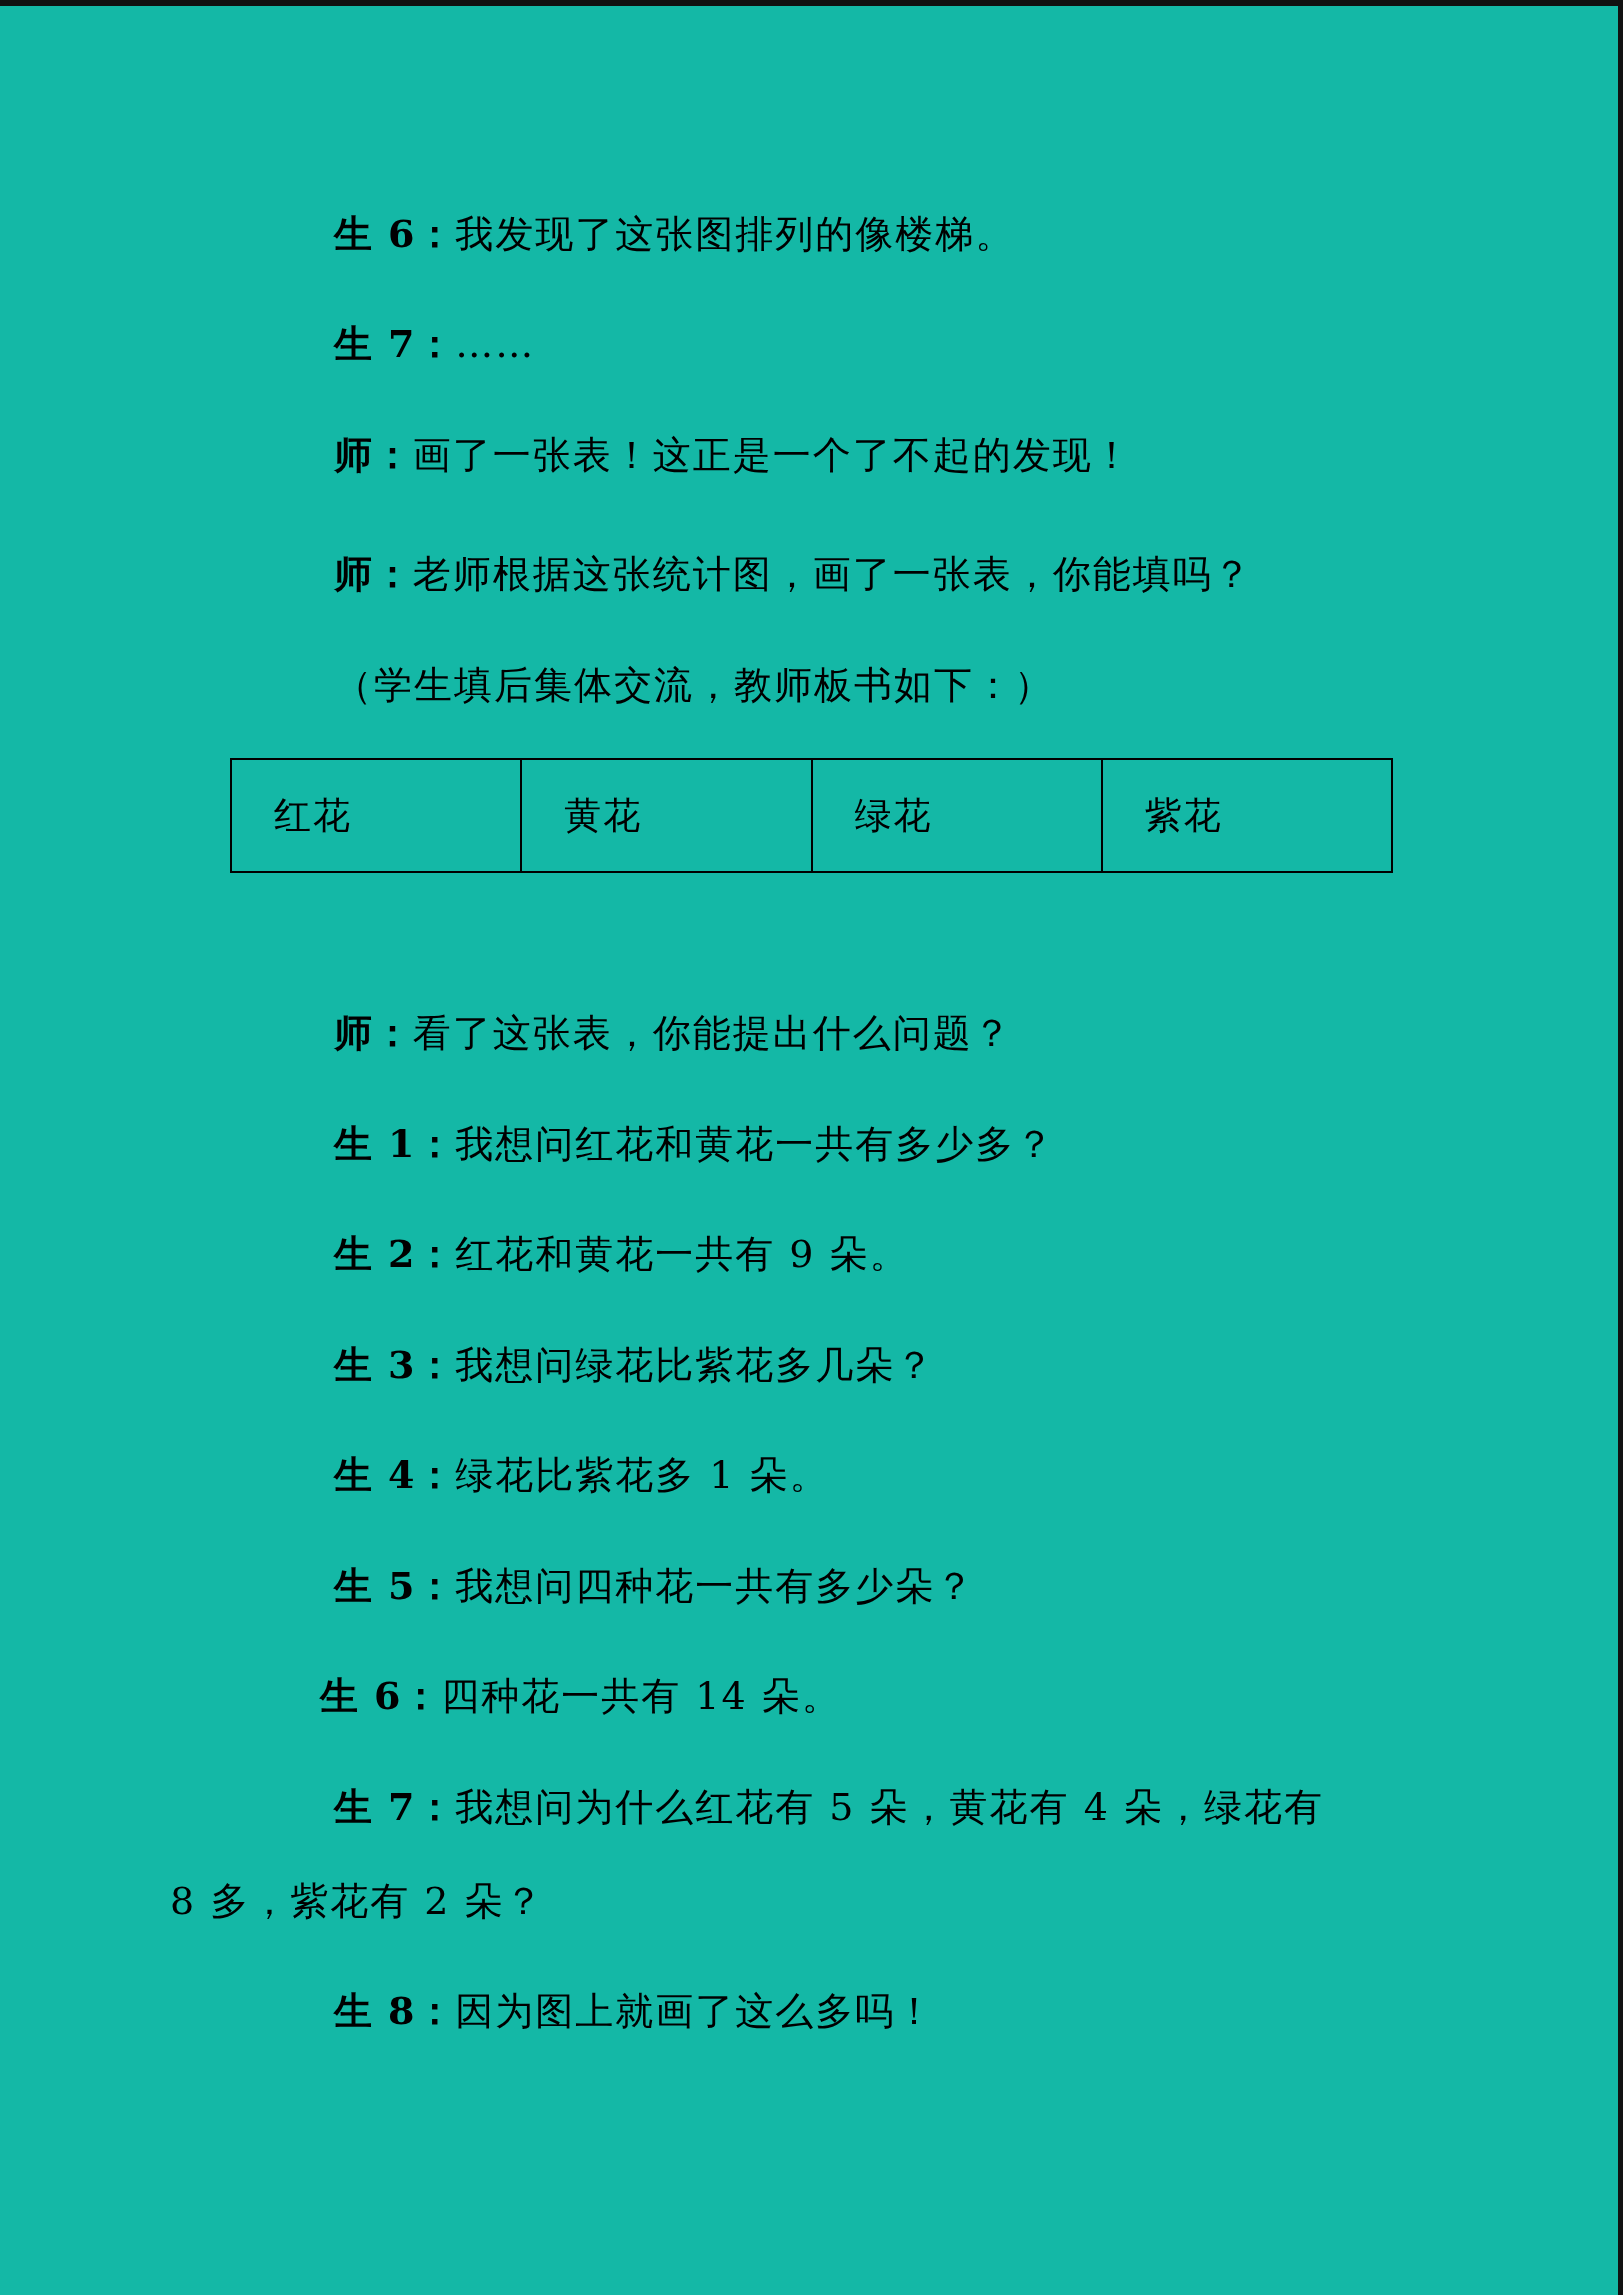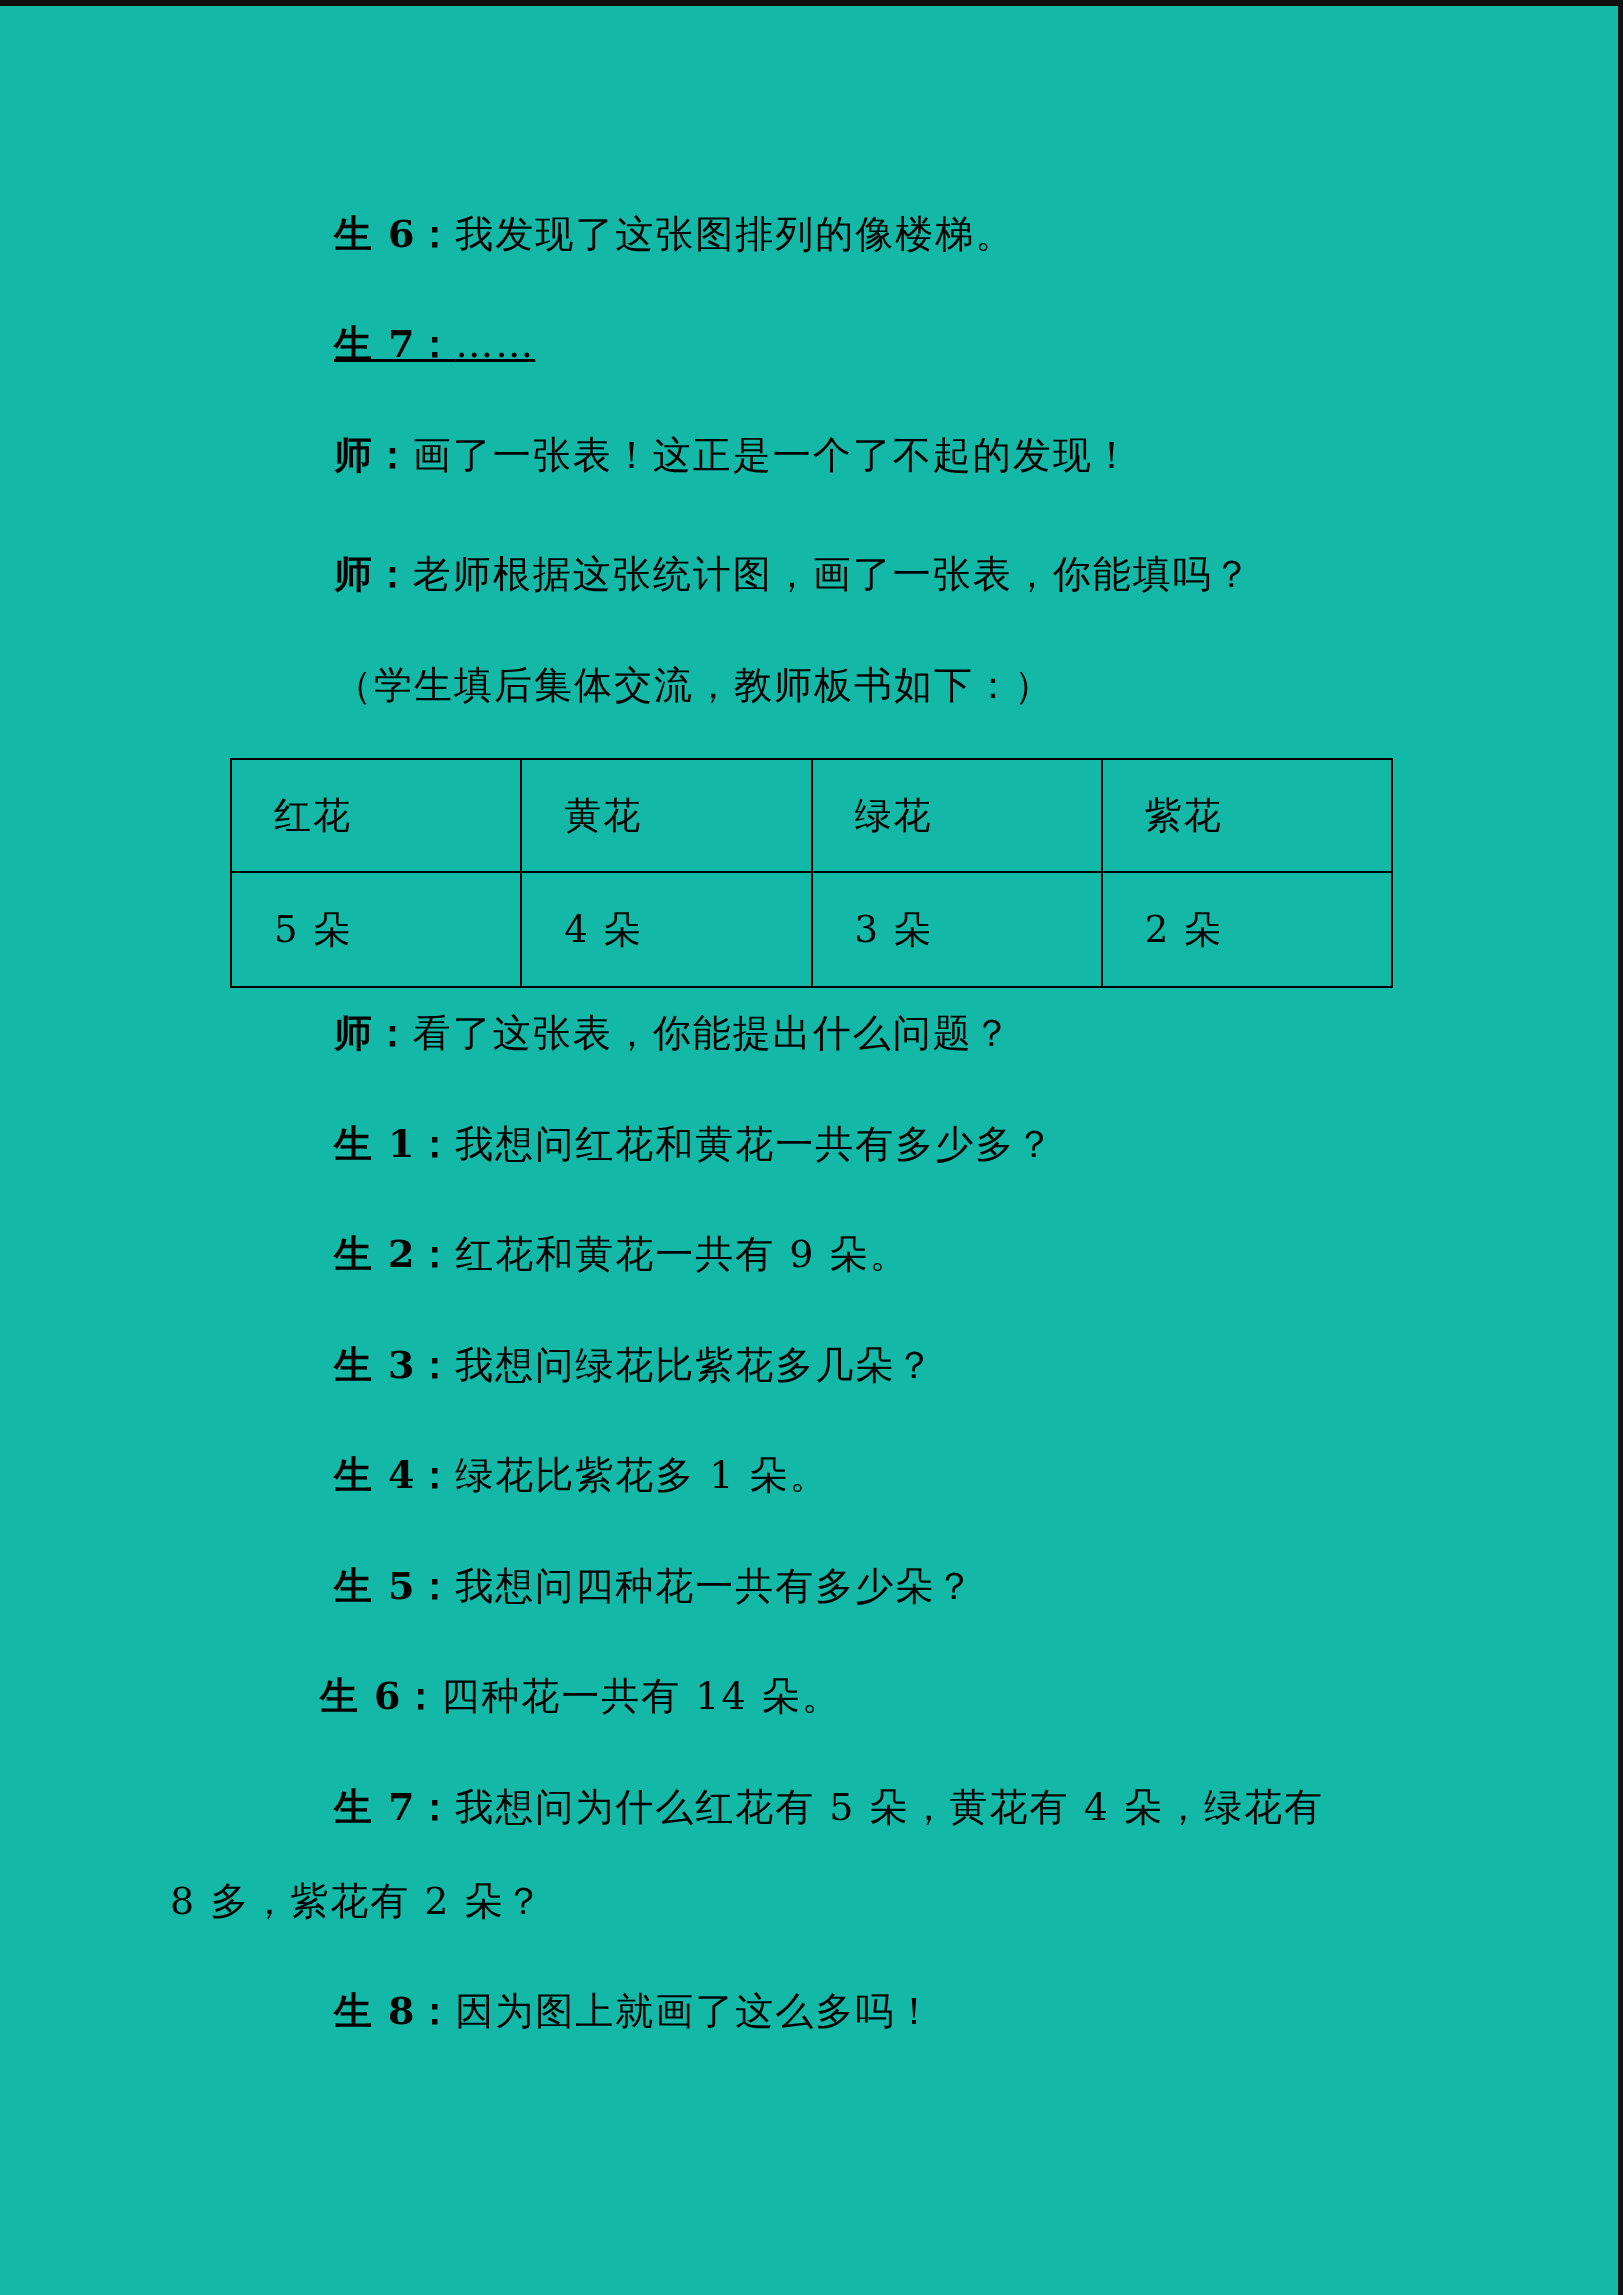--- a/index.html
+++ b/index.html
@@ -93,41 +93,35 @@
 
 <div class="page">
 
   <div class="scan-edge-top"></div>
   <div class="scan-edge-right"></div>
 
   <div class="content">
 
     <div class="line" style="left:334px; top:215px;"><span class="speaker">生 6：</span><span class="body-text">我发现了这张图排列的像楼梯。</span></div>
 
-    <div class="line" style="left:334px; top:325px;text-decoration:underline;"><span class="speaker">生 7：</span><span class="body-text">……</span></div>
+    <div class="line" style="left:334px; top:325px;"><span class="speaker">生 7：</span><span class="body-text">……</span></div>
 
     <div class="line" style="left:334px; top:436px;"><span class="speaker">师：</span><span class="body-text">画了一张表！这正是一个了不起的发现！</span></div>
 
     <div class="line" style="left:334px; top:555px;"><span class="speaker">师：</span><span class="body-text">老师根据这张统计图，画了一张表，你能填吗？</span></div>
 
     <div class="line" style="left:334px; top:666px;"><span class="body-text">（学生填后集体交流，教师板书如下：）</span></div>
 
     <table class="flower-table">
       <tbody>
         <tr class="header-row">
           <td>红花</td>
           <td>黄花</td>
           <td>绿花</td>
           <td>紫花</td>
-        </tr>
-        <tr class="value-row">
-          <td>5 朵</td>
-          <td>4 朵</td>
-          <td>3 朵</td>
-          <td>2 朵</td>
         </tr>
       </tbody>
     </table>
 
     <div class="line" style="left:334px; top:1014px;"><span class="speaker">师：</span><span class="body-text">看了这张表，你能提出什么问题？</span></div>
 
     <div class="line" style="left:334px; top:1125px;"><span class="speaker">生 1：</span><span class="body-text">我想问红花和黄花一共有多少多？</span></div>
 
     <div class="line" style="left:334px; top:1235px;"><span class="speaker">生 2：</span><span class="body-text">红花和黄花一共有 9 朵。</span></div>
 

